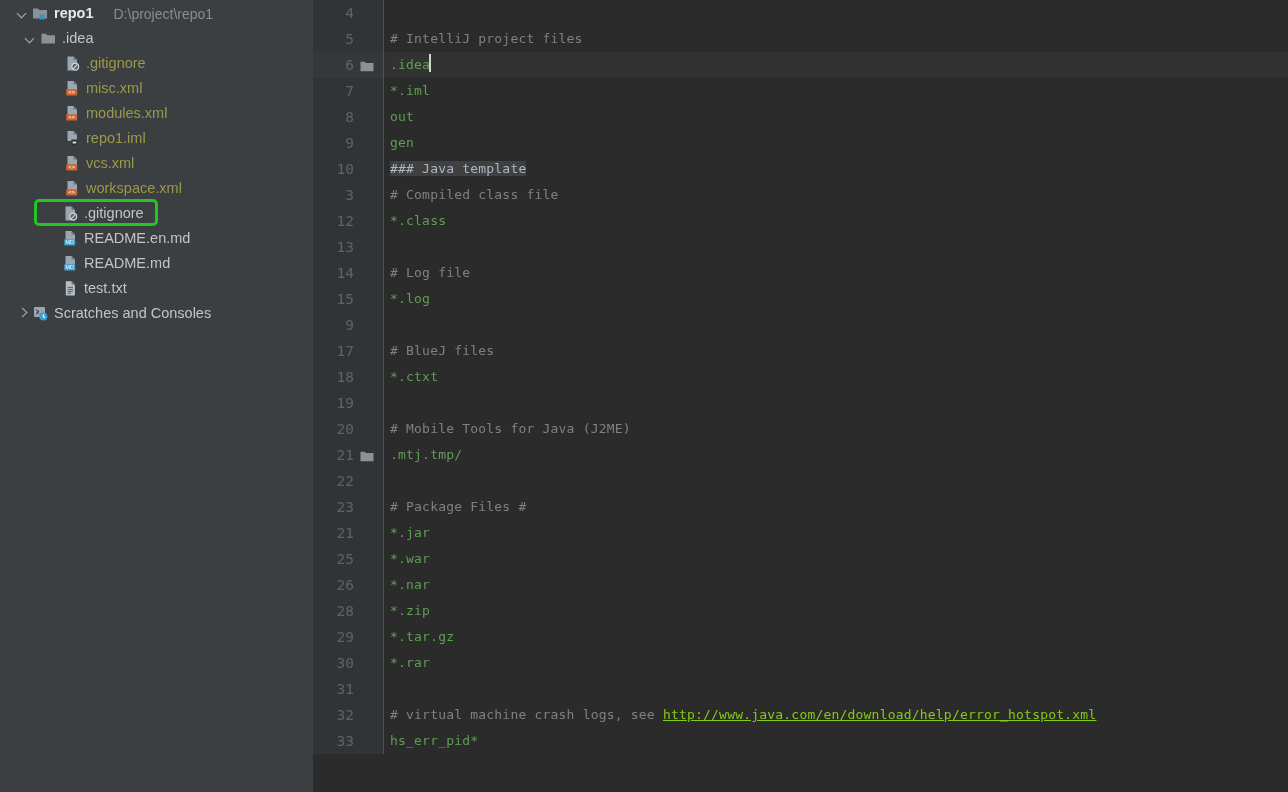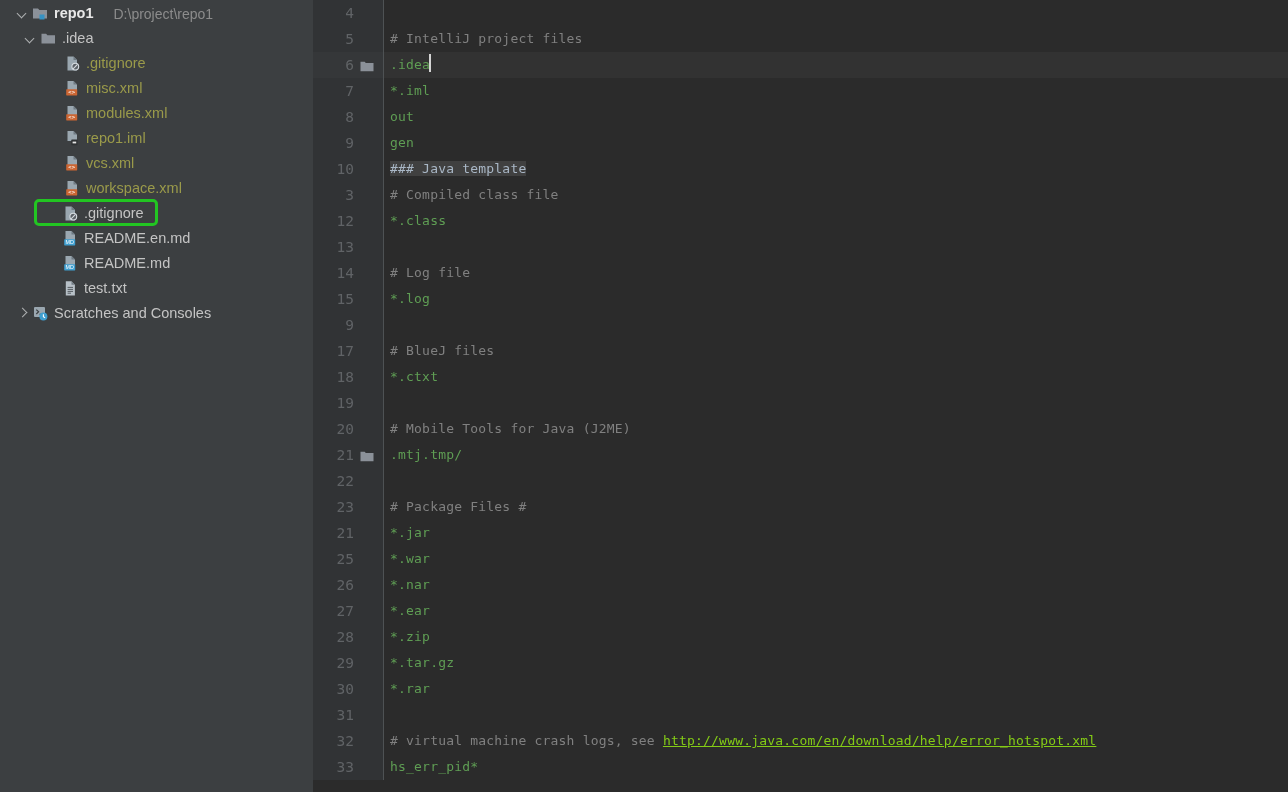--- a/index.html
+++ b/index.html
@@ -507,27 +507,20 @@
         </div>
         <div class="line">
           <div class="gutter">
             <span class="lnum">26</span>
             <span class="gutter-sep"></span>
           </div>
           <div class="code"><span class="pat">*.nar</span></div>
         </div>
         <div class="line">
           <div class="gutter">
-            <span class="lnum">27</span>
-            <span class="gutter-sep"></span>
-          </div>
-          <div class="code"><span class="pat">*.ear</span></div>
-        </div>
-        <div class="line">
-          <div class="gutter">
             <span class="lnum">28</span>
             <span class="gutter-sep"></span>
           </div>
           <div class="code"><span class="pat">*.zip</span></div>
         </div>
         <div class="line">
           <div class="gutter">
             <span class="lnum">29</span>
             <span class="gutter-sep"></span>
           </div>

